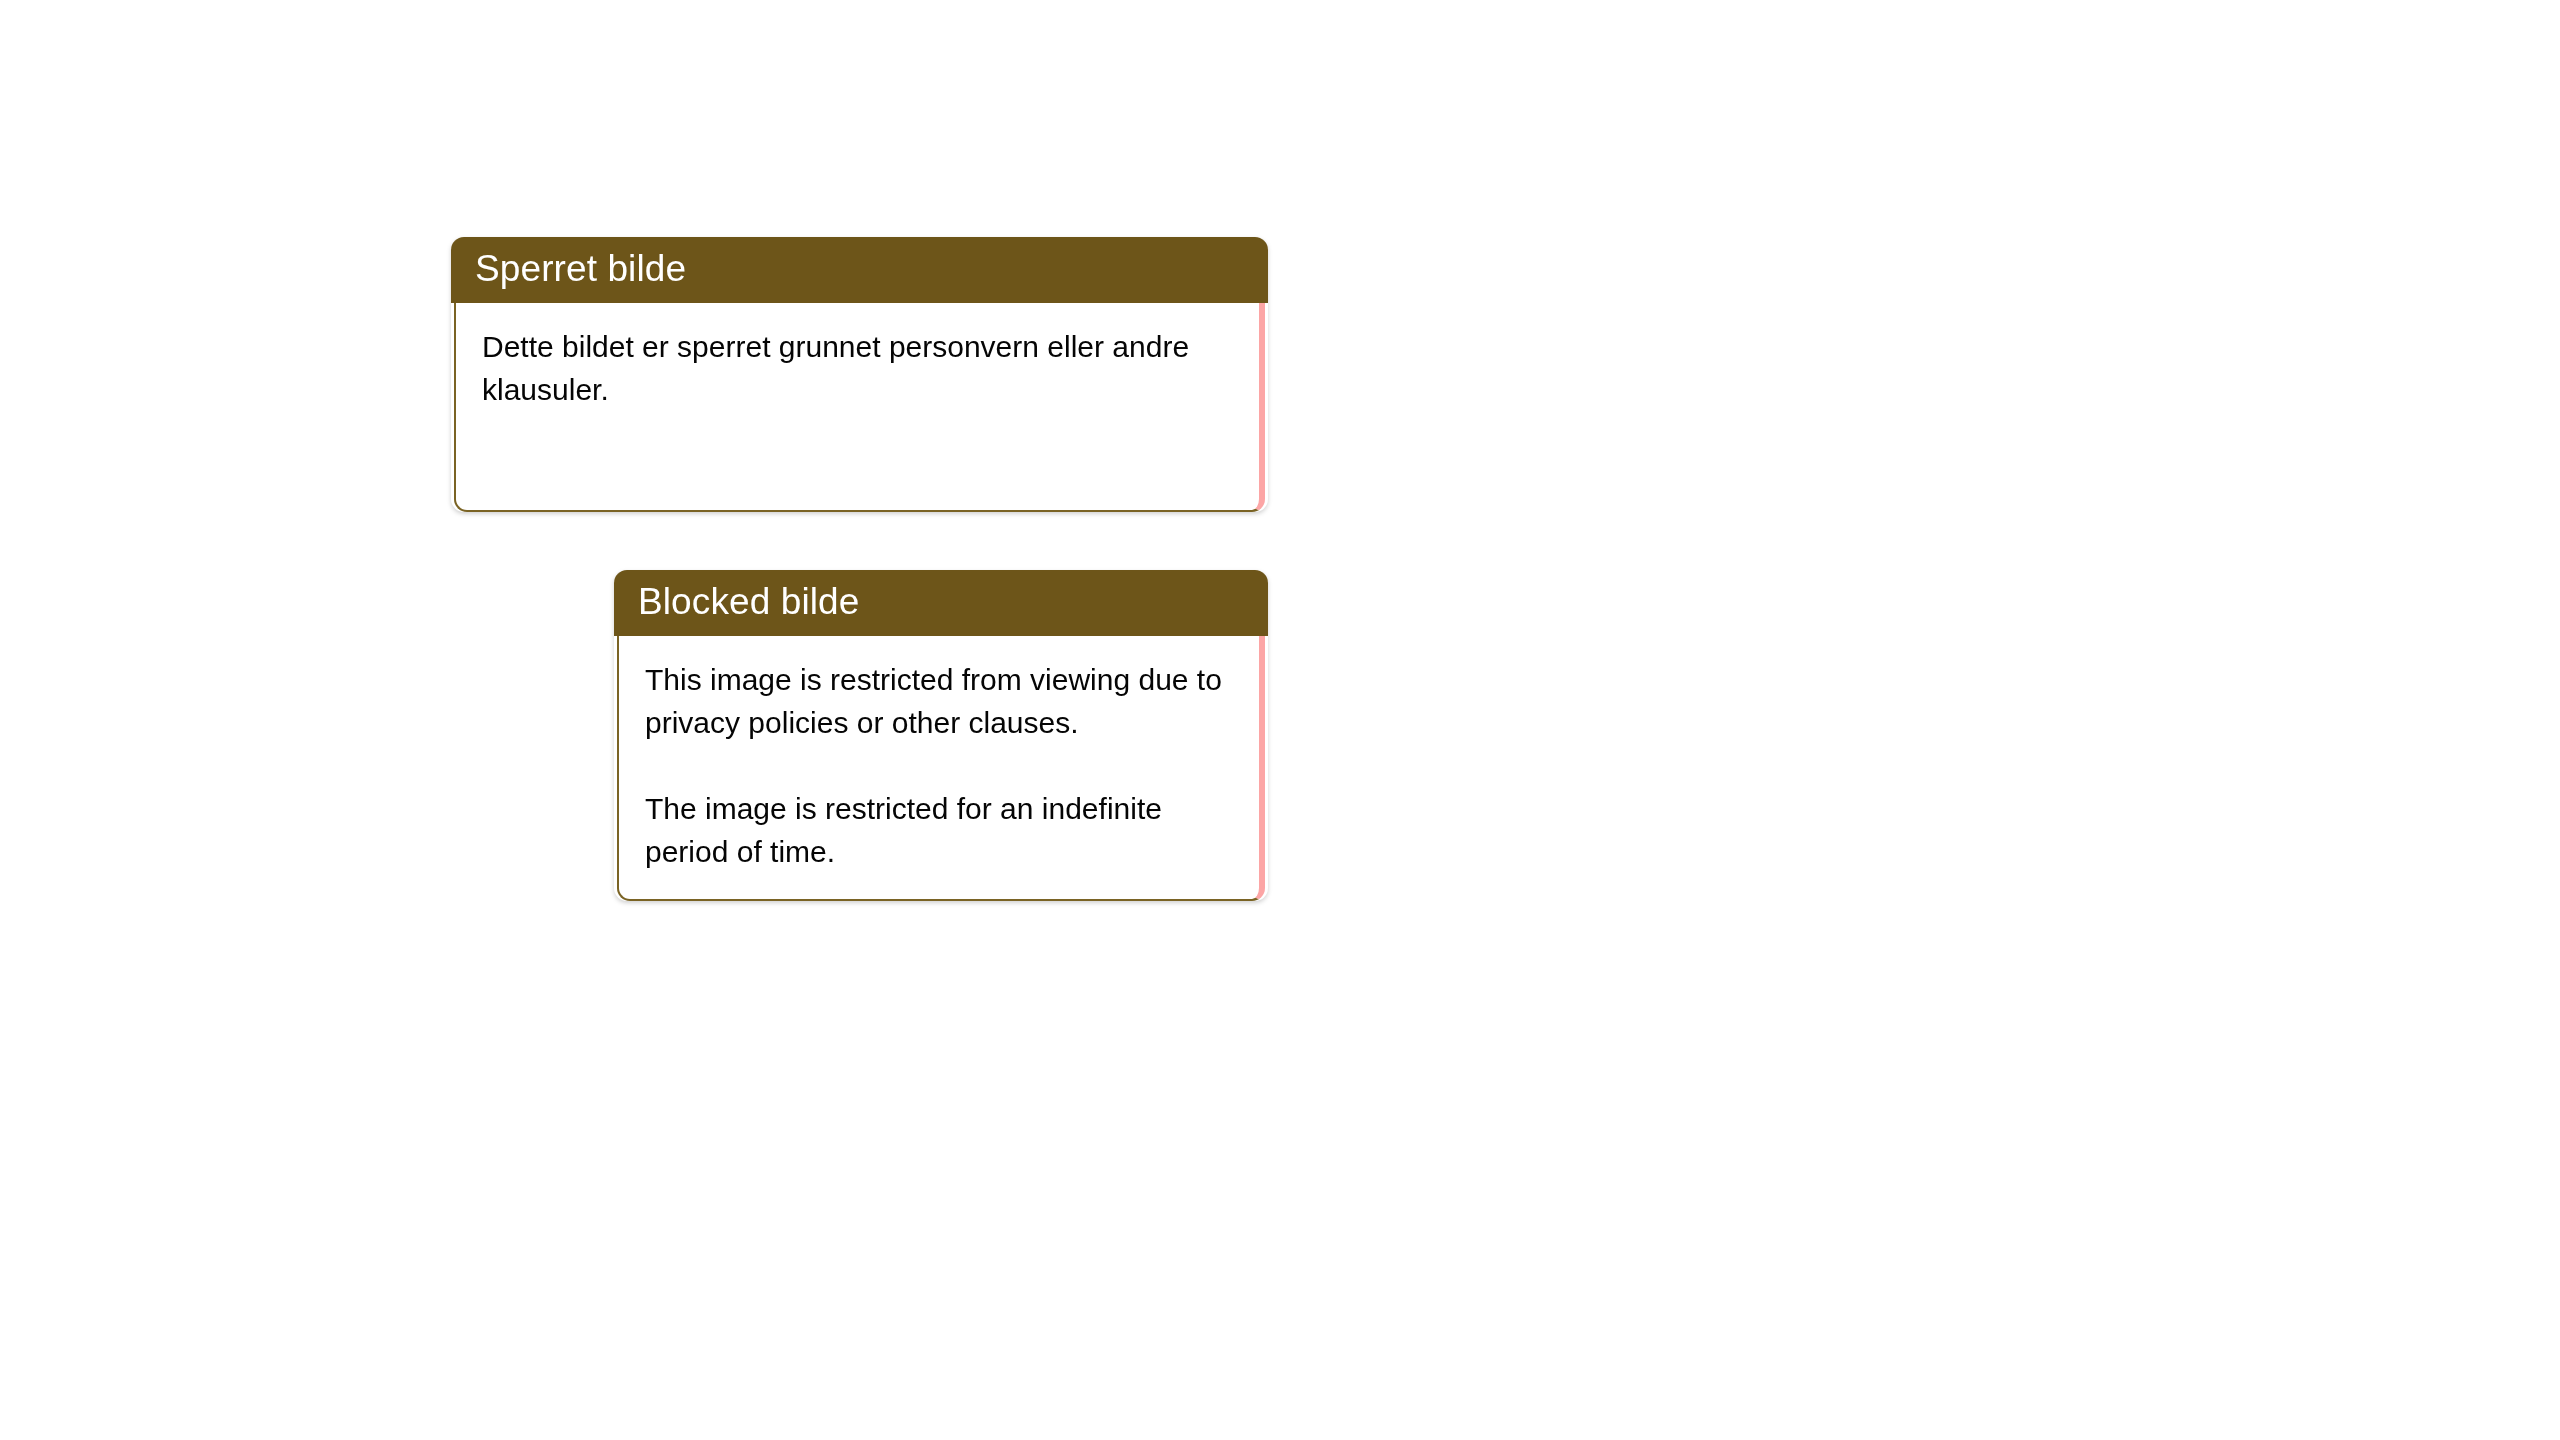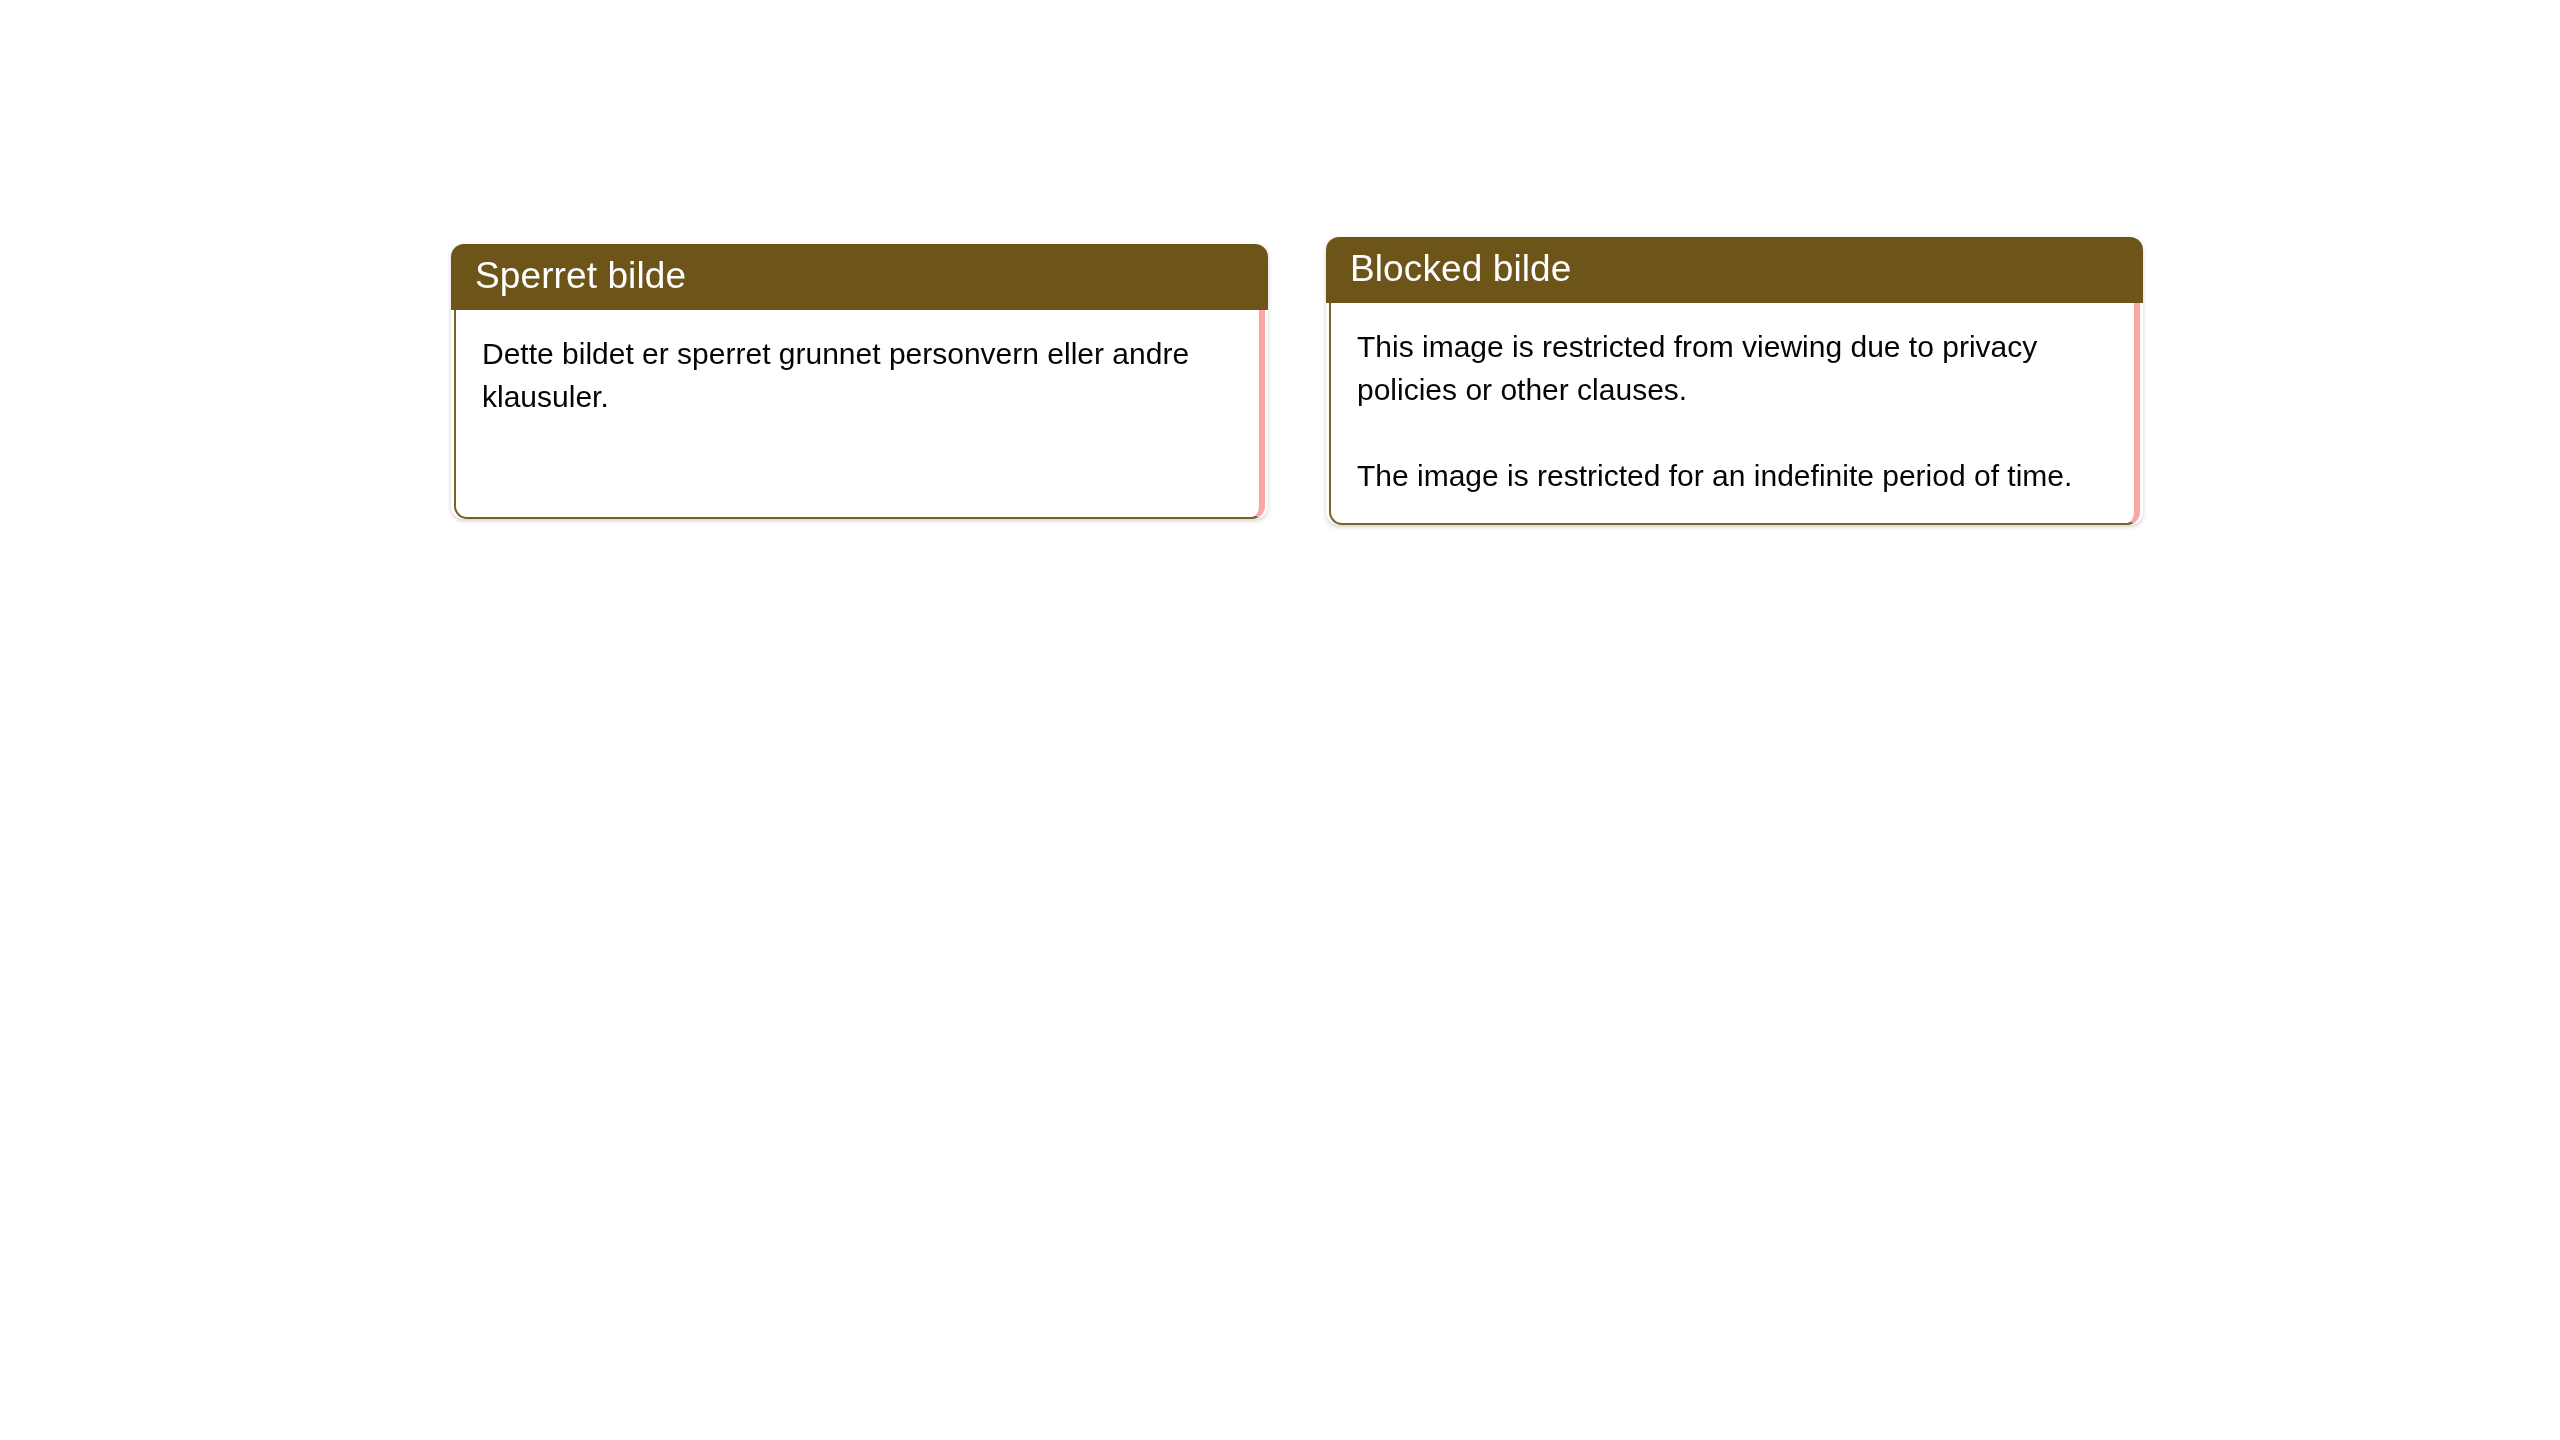--- a/index.html
+++ b/index.html
@@ -19,38 +19,38 @@
     position: relative;
     width: 2560px;
     height: 1440px;
   }
 
   .cards-row {
     position: absolute;
     left: 451px;
     top: 237px;
     display: flex;
-    flex-direction: row;
-    align-items: center;
+    flex-direction: column;
+    align-items: flex-end;
     gap: 58px;
   }
 
   
   .card {
     position: relative;
     box-sizing: border-box;
     background: #ffffff;
     border-radius: 13px;
     display: flex;
     flex-direction: column;
     filter: drop-shadow(0 2px 2px rgba(0,0,0,0.18));
   }
 
   .card-no .card-body { width: 811px; }
-  .card-en .card-body { width: 811px; }
+  .card-en .card-body { width: 648px; }
 
   
   .card-header {
     box-sizing: border-box;
     background: #6d5519;
     border-radius: 13px 13px 0 0;
     height: 66px;
     padding: 0 0 0 24px;
     display: flex;
     align-items: center;

